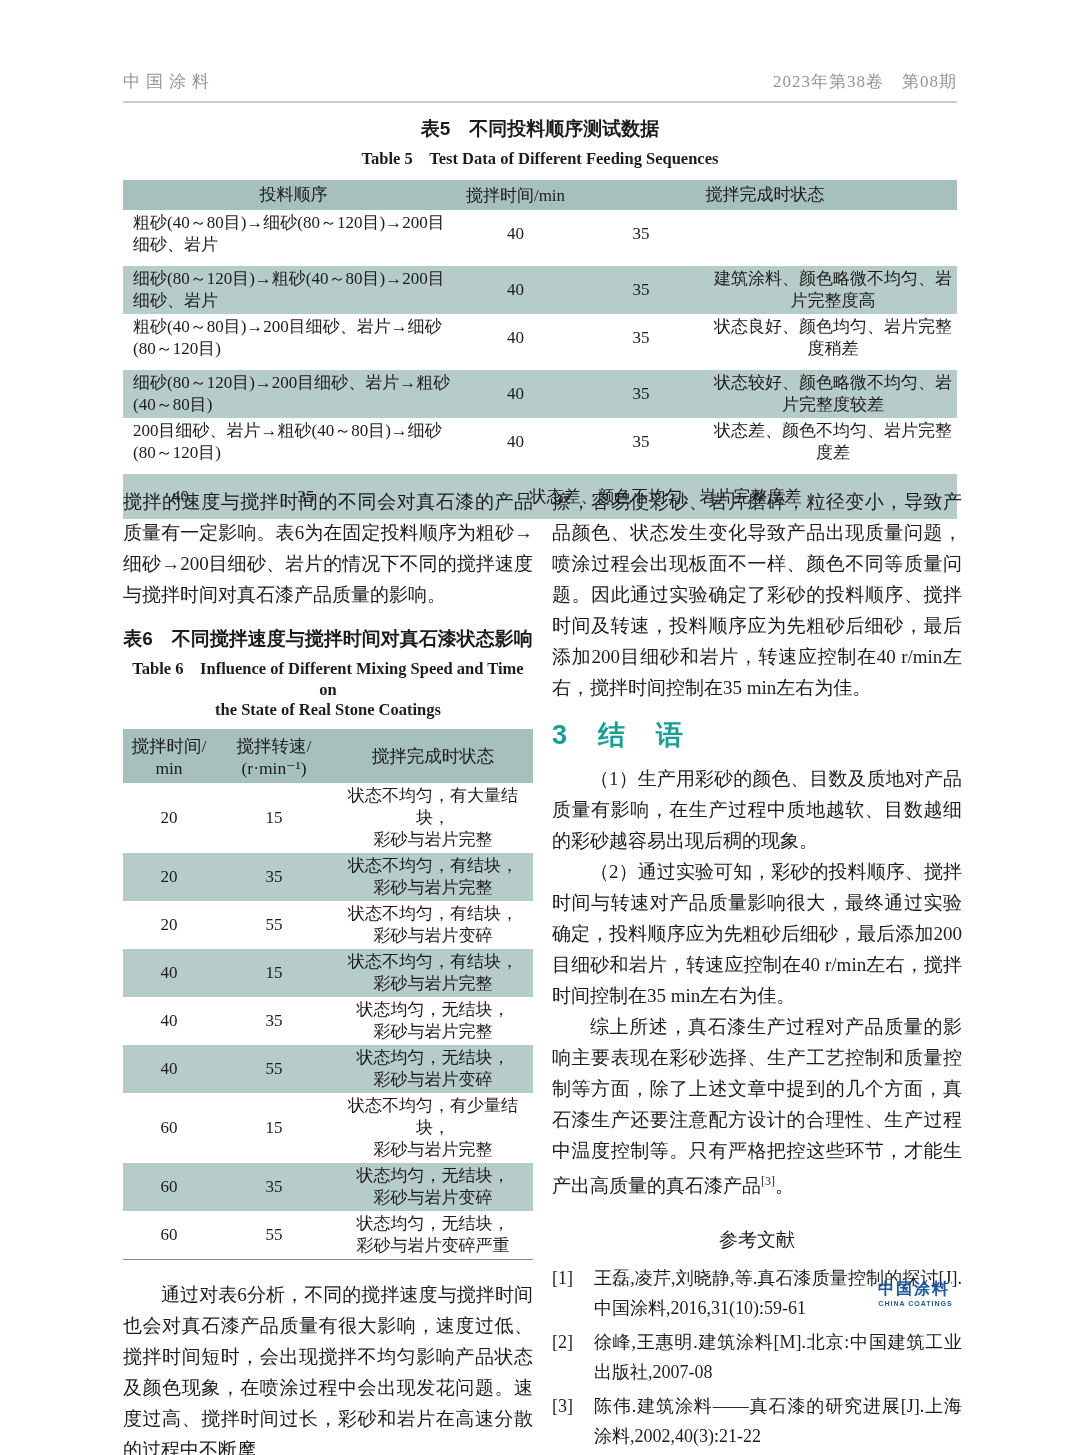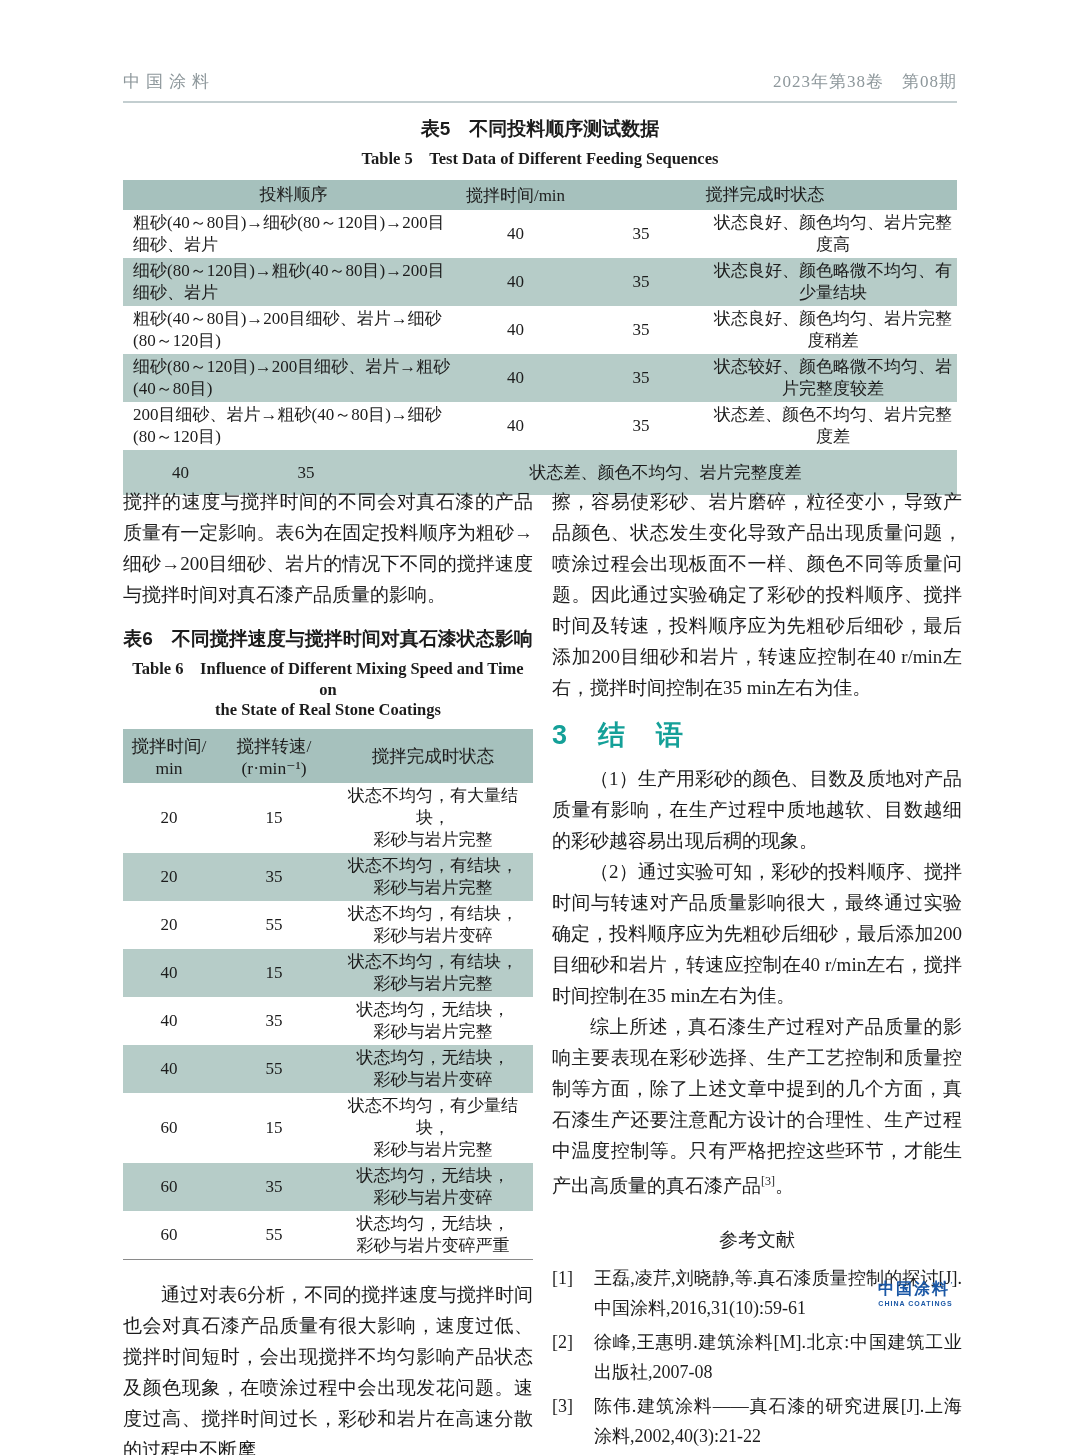--- a/index.html
+++ b/index.html
@@ -27,21 +27,21 @@
   }
   .journal-name{letter-spacing:6px;}
   .issue-info{letter-spacing:1px;}
   
   .t5-block{position:absolute;left:123px;top:116px;width:834px;}
   .tbl-title-zh{font-family:"Liberation Sans","DejaVu Sans",sans-serif;font-weight:bold;font-size:19px;text-align:center;}
   .tbl-title-en{font-weight:bold;font-size:16.5px;text-align:center;margin-top:6px;}
   .t5-table{margin-top:10px;}
   .t5-row{display:flex;align-items:center;min-height:45px;font-size:17px;}
   .t5-head{background:var(--teal-header);min-height:30px;font-size:17px;}
-  .t5-row.alt{background:var(--teal-row);}
+  .t5-row.alt{background:var(--teal-row);margin-top:8px;}
   .t5-c{padding:2px 4px;}
   .t5-c1{width:335px;text-align:left;padding-left:10px;line-height:22px;}
   .t5-head .t5-c1{text-align:center;}
   .t5-c2{width:115px;text-align:center;}
   .t5-c3{width:136px;text-align:center;}
   .t5-c4{flex:1;text-align:center;line-height:22px;}
   
   .col-left{position:absolute;left:123px;top:486px;width:410px;}
   .col-right{position:absolute;left:552px;top:486px;width:410px;}
   .para{font-size:19px;line-height:31px;text-align:justify;}
@@ -103,28 +103,27 @@
         <div class="t5-c t5-c1">投料顺序</div>
         <div class="t5-c t5-c2">搅拌时间/min</div>
         <div class="t5-c t5-c4">搅拌完成时状态</div>
       </div>
       <div>
 
           <div class="t5-row">
             <div class="t5-c t5-c1">粗砂(40～80目)→细砂(80～120目)→200目细砂、岩片</div>
             <div class="t5-c t5-c2">40</div>
             <div class="t5-c t5-c3">35</div>
-            <div class="t5-c t5-c4">状态良好、颜色均匀、岩片完整度高</div>
           </div>
 
           <div class="t5-row alt">
             <div class="t5-c t5-c1">细砂(80～120目)→粗砂(40～80目)→200目细砂、岩片</div>
             <div class="t5-c t5-c2">40</div>
             <div class="t5-c t5-c3">35</div>
-            <div class="t5-c t5-c4">状态良好、颜色略微不均匀、有少量结块</div>
+            <div class="t5-c t5-c4">建筑涂料、颜色略微不均匀、岩片完整度高</div>
           </div>
 
           <div class="t5-row">
             <div class="t5-c t5-c1">粗砂(40～80目)→200目细砂、岩片→细砂(80～120目)</div>
             <div class="t5-c t5-c2">40</div>
             <div class="t5-c t5-c3">35</div>
             <div class="t5-c t5-c4">状态良好、颜色均匀、岩片完整度稍差</div>
           </div>
 
           <div class="t5-row alt">

